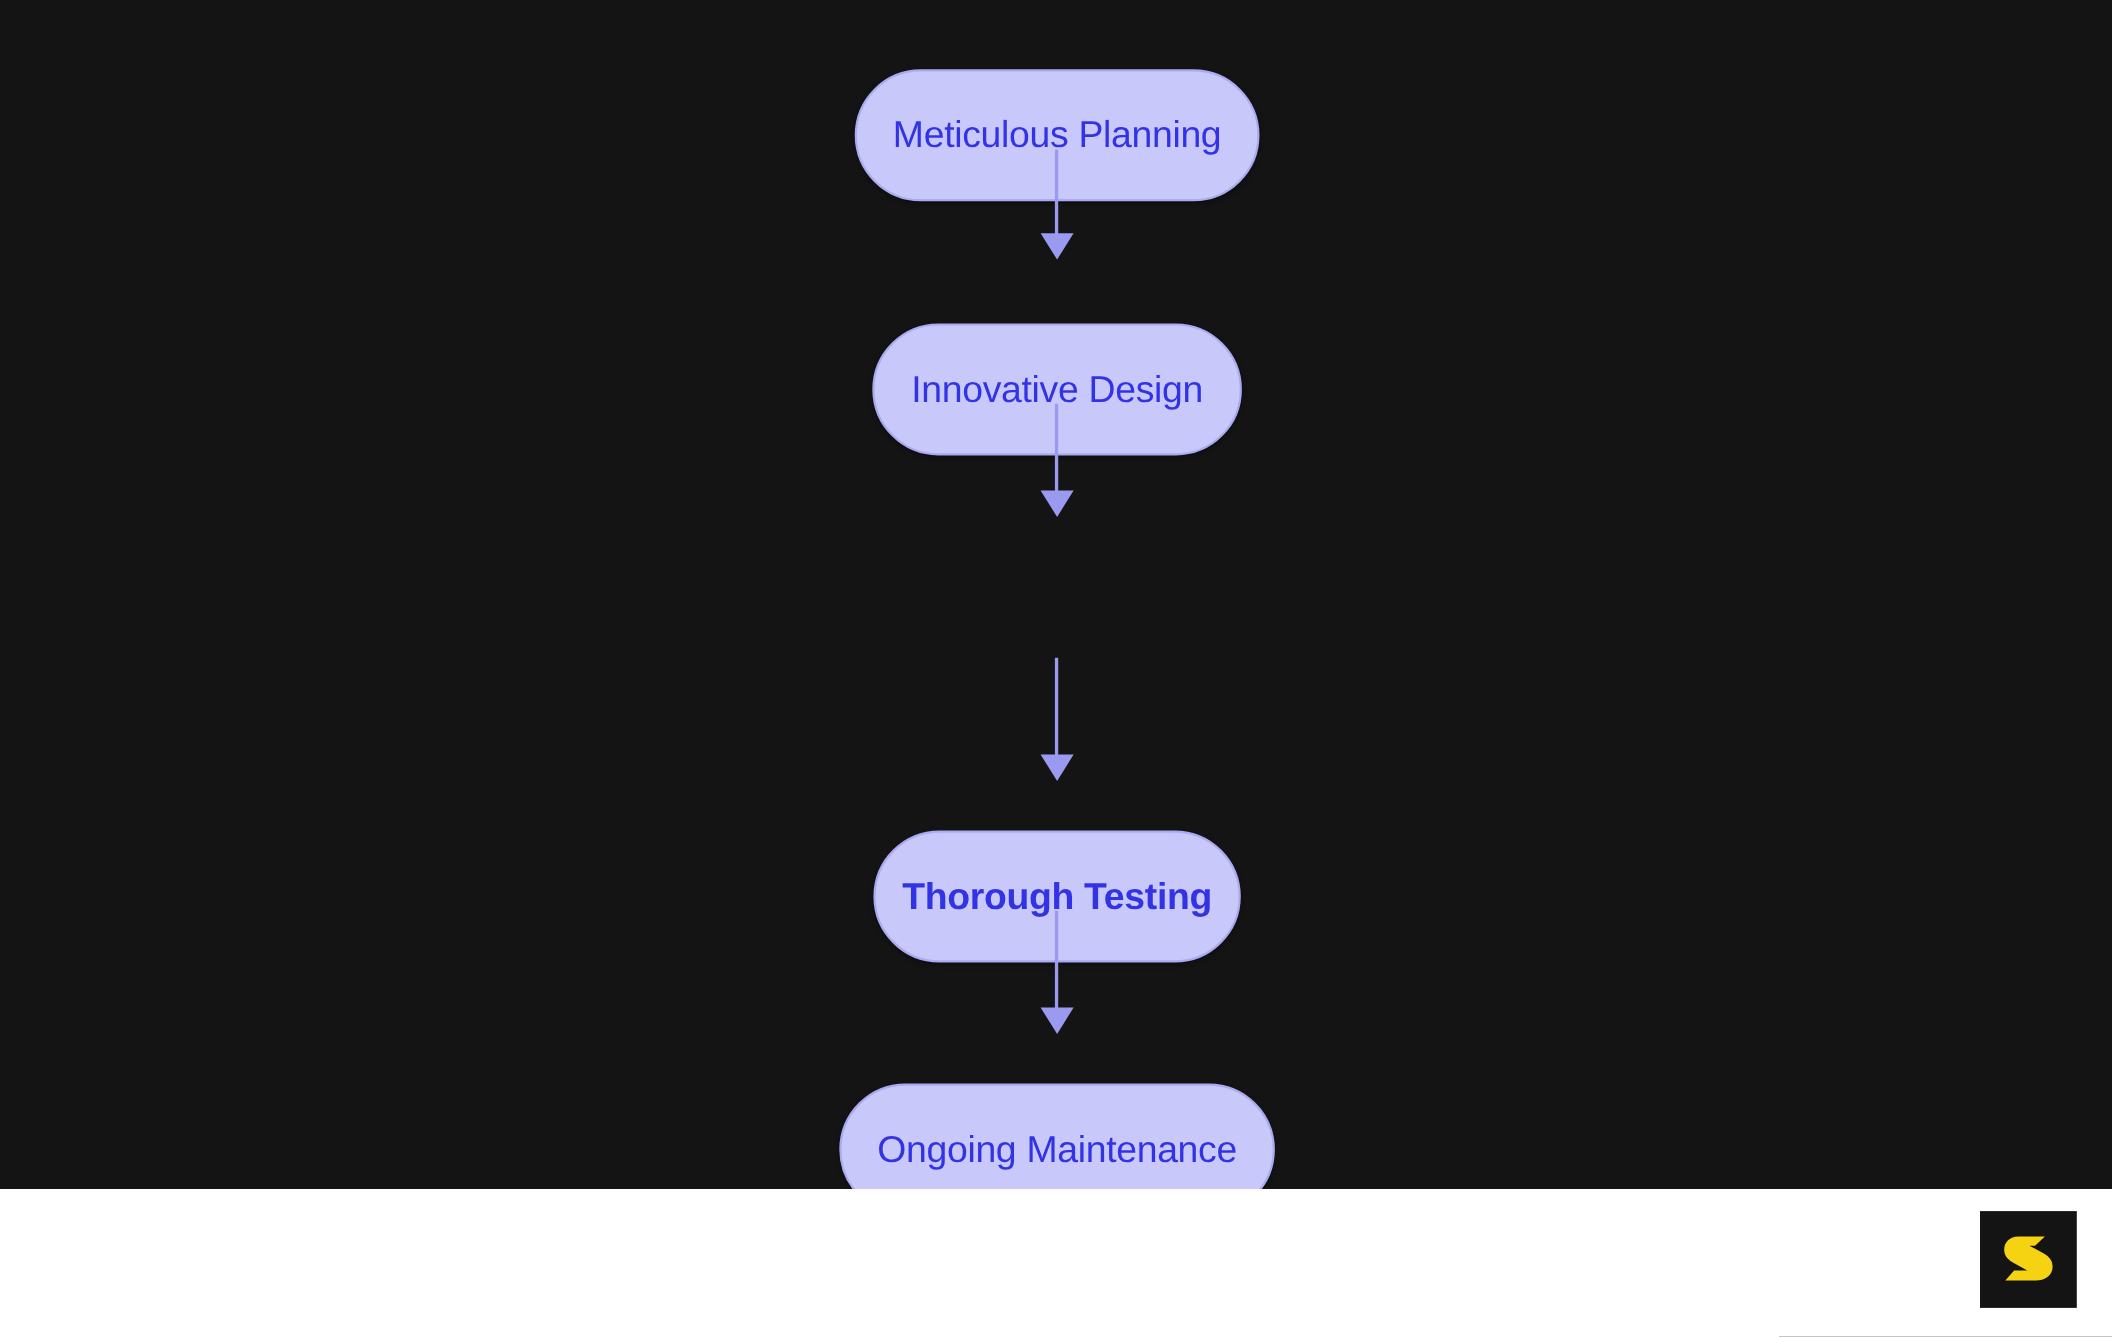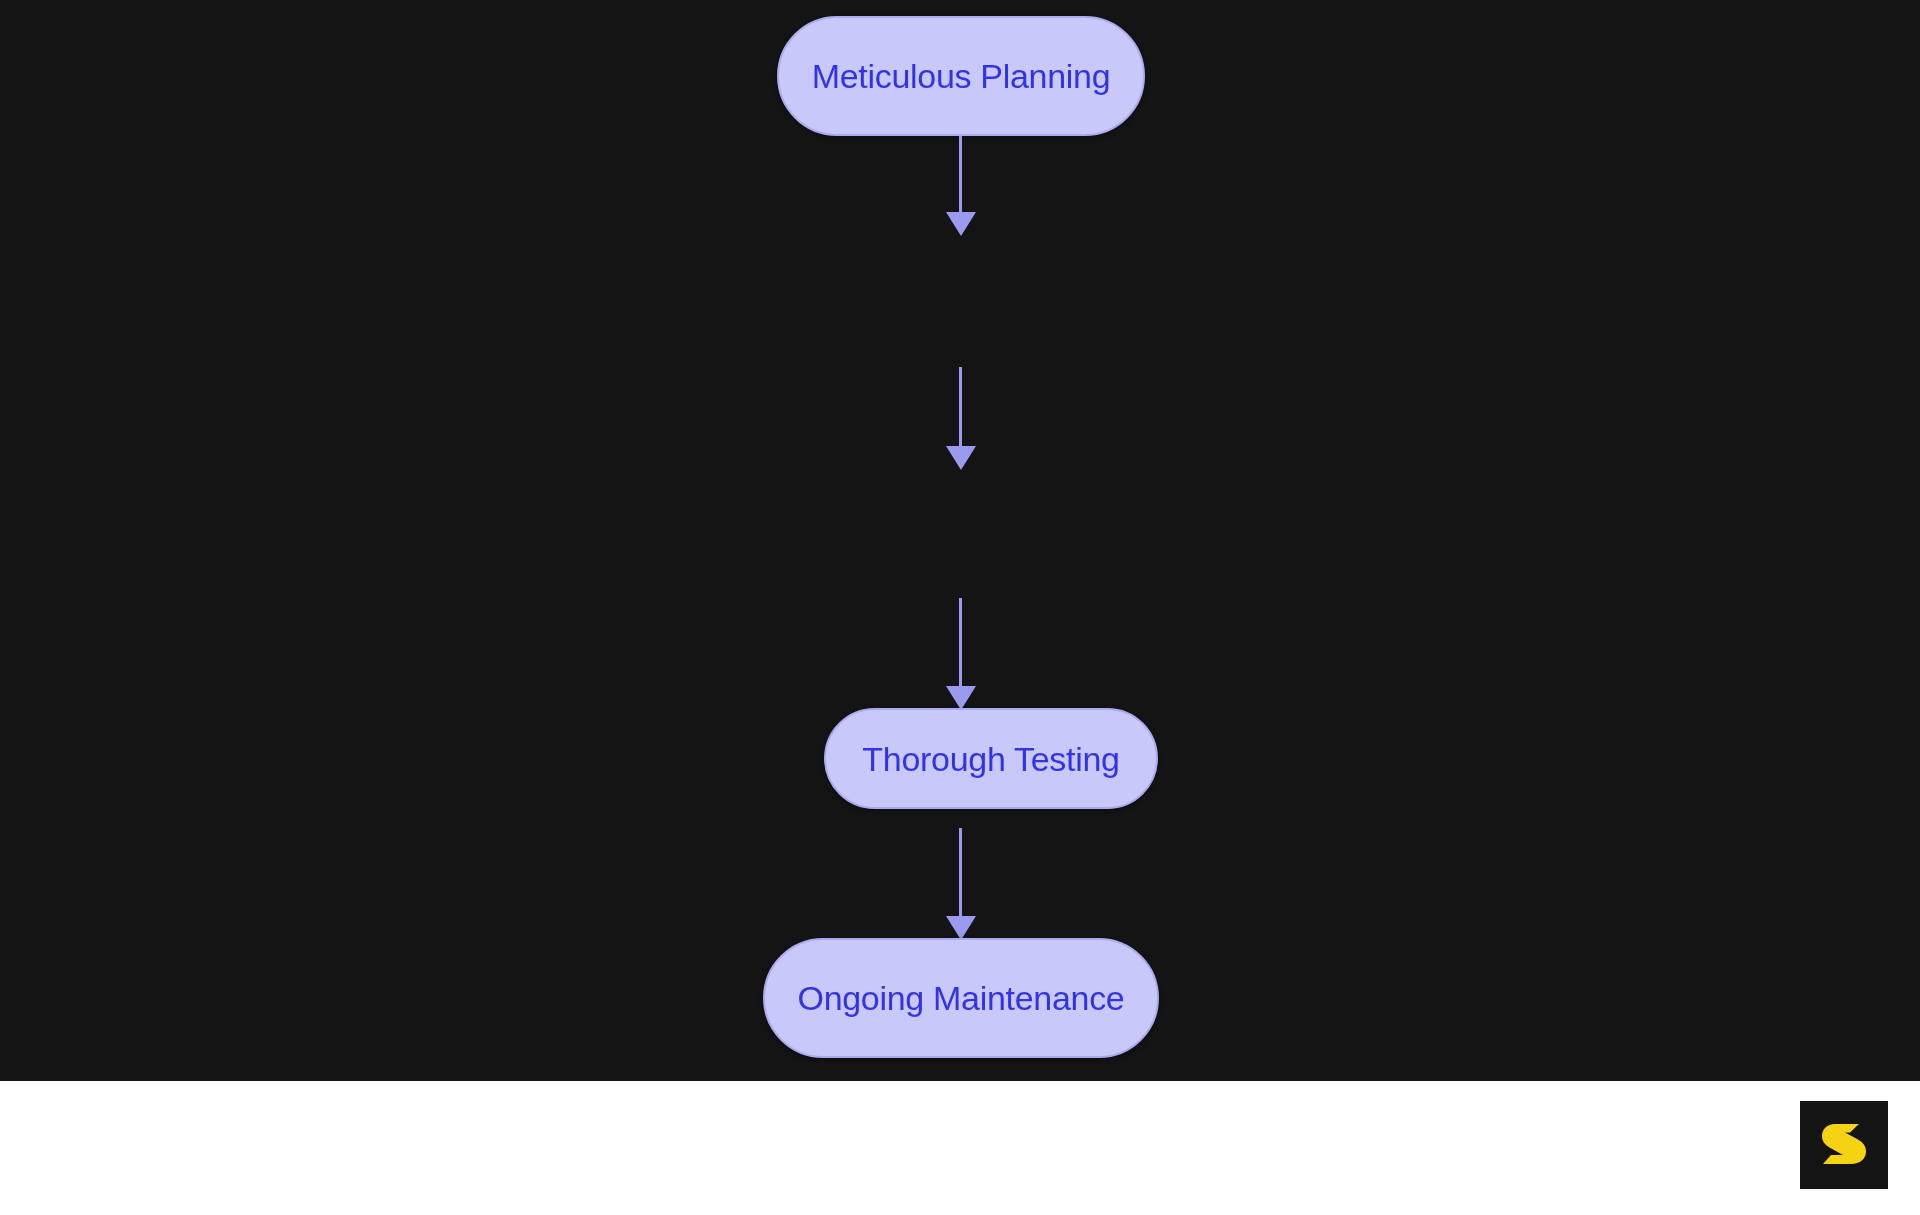--- a/index.html
+++ b/index.html
@@ -50,20 +50,21 @@
     align-items: center;
     justify-content: center;
     color: #3333e6;
     font-family: "Liberation Sans", sans-serif;
     font-size: 34px;
     font-weight: 400;
     letter-spacing: -0.3px;
     white-space: nowrap;
     line-height: 1;
     box-shadow: 0 2px 5px rgba(0,0,0,0.35);
+    margin-top: 47px;
   }
   .node-label {
     pointer-events: none;
   }
 
   
   .edge {
     position: absolute;
   }
   .edge-line {
@@ -117,33 +118,36 @@
 
       <div class="node" style="left:777px; top:16px; width:368px; height:120px;">
         <span class="node-label">Meticulous Planning</span>
       </div>
 
       <div class="edge" style="left:959px; top:136px; width:3px; height:100px;">
         <div class="edge-line" style="height:78px;"></div>
         <div class="edge-head" style="top:76px;"></div>
       </div>
 
+      <div class="node" style="left:793px; top:247px; width:336px; height:120px;">
+        <span class="node-label">Innovative Design</span>
+      </div>
 
       <div class="edge" style="left:959px; top:367px; width:3px; height:103px;">
         <div class="edge-line" style="height:81px;"></div>
         <div class="edge-head" style="top:79px;"></div>
       </div>
 
 
       <div class="edge" style="left:959px; top:598px; width:3px; height:112px;">
         <div class="edge-line" style="height:90px;"></div>
         <div class="edge-head" style="top:88px;"></div>
       </div>
 
-      <div class="node" style="left:824px; top:708px; width:334px; height:101px;">
+      <div class="node" style="left:794px; top:708px; width:334px; height:120px;font-weight:bold;">
         <span class="node-label">Thorough Testing</span>
       </div>
 
       <div class="edge" style="left:959px; top:828px; width:3px; height:112px;">
         <div class="edge-line" style="height:90px;"></div>
         <div class="edge-head" style="top:88px;"></div>
       </div>
 
       <div class="node" style="left:763px; top:938px; width:396px; height:120px;">
         <span class="node-label">Ongoing Maintenance</span>

